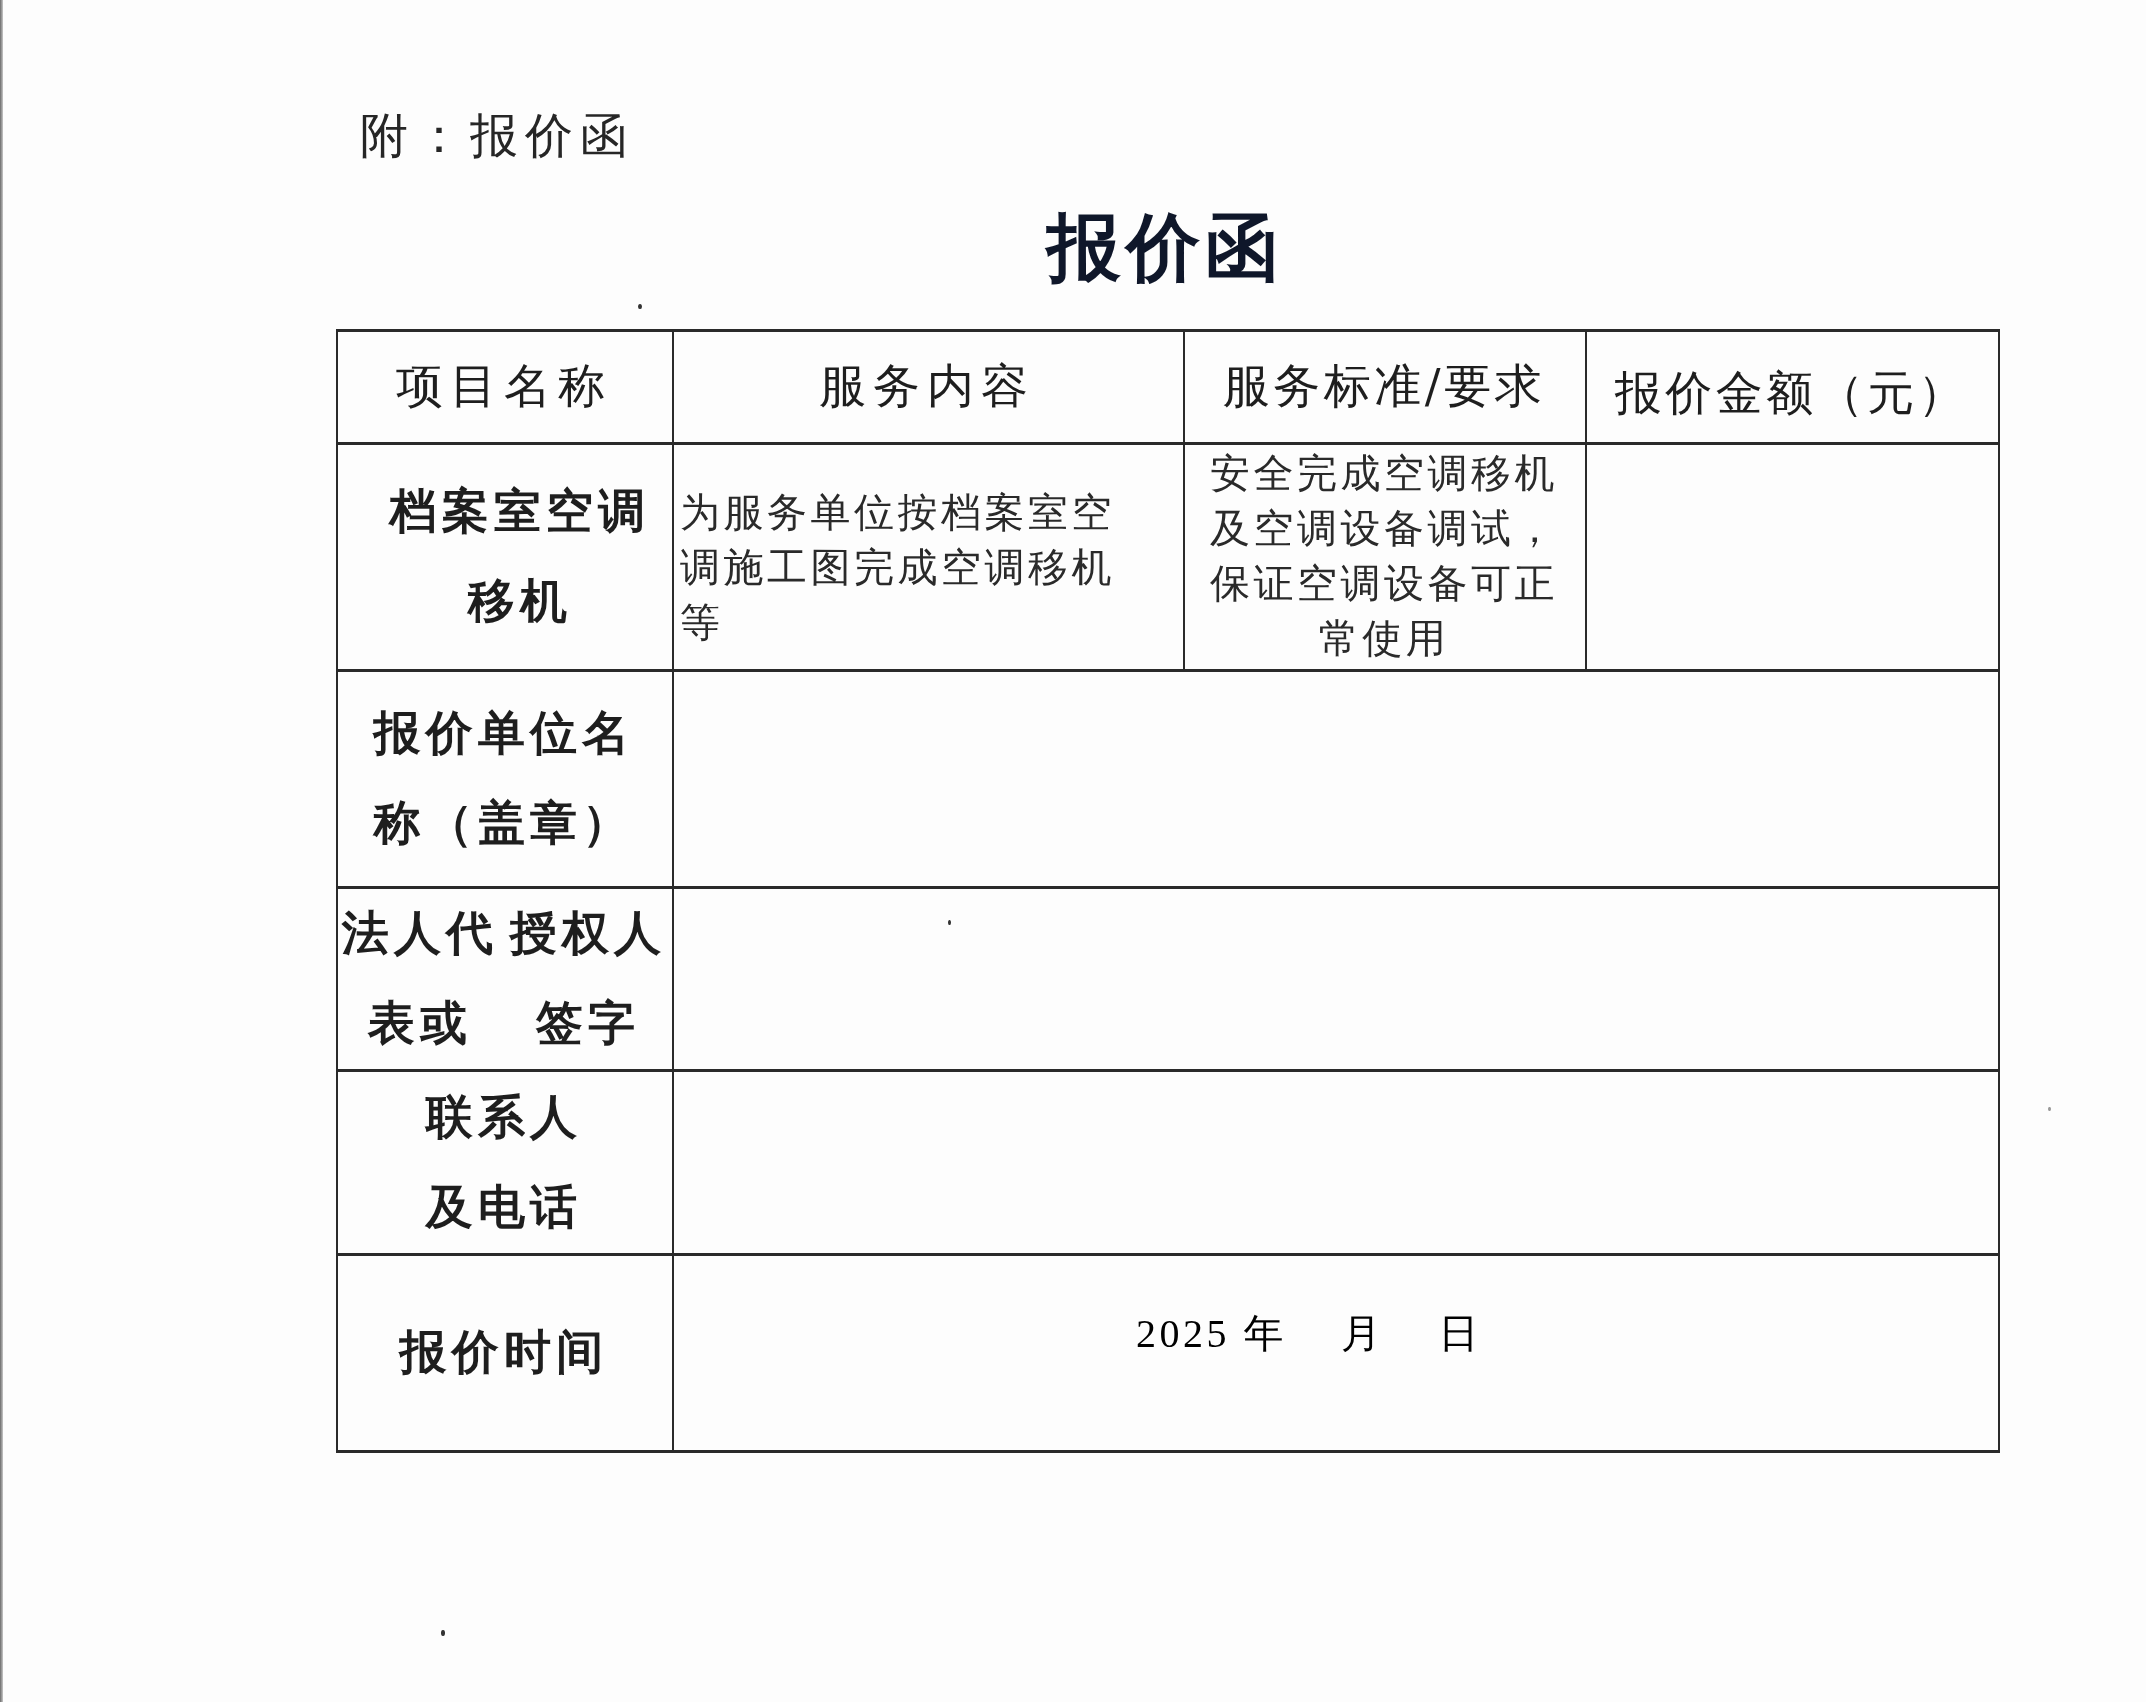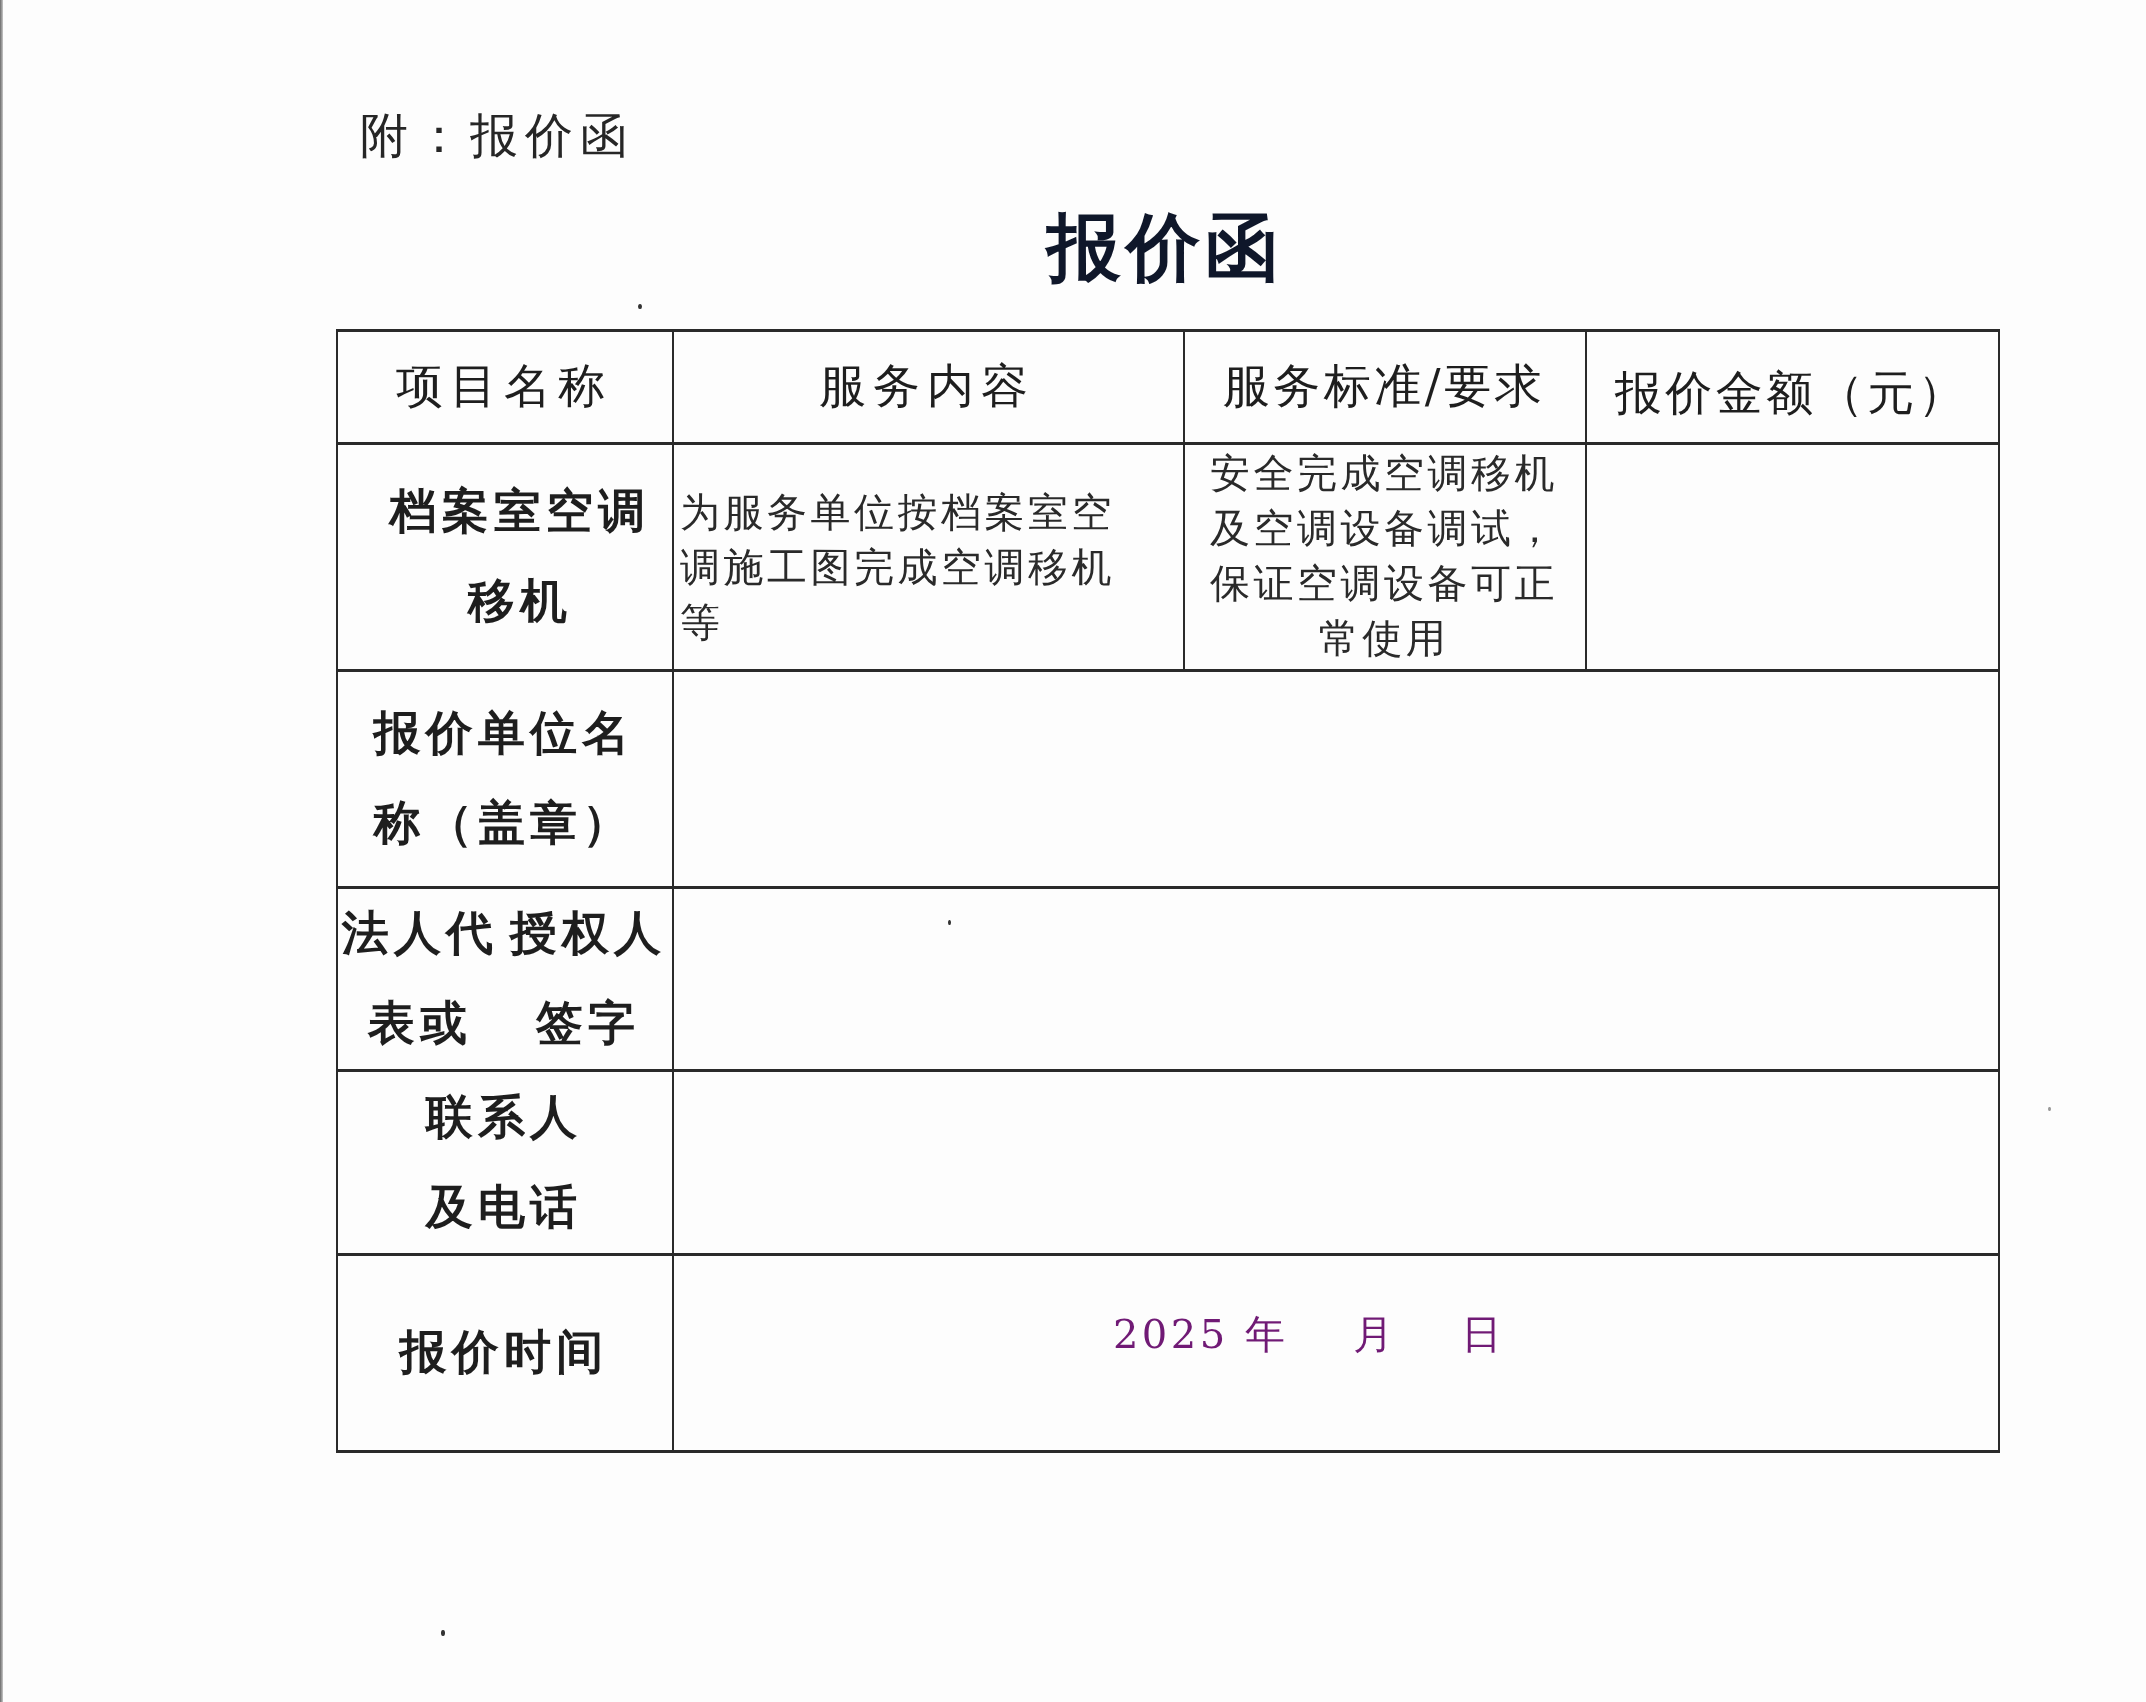--- a/index.html
+++ b/index.html
@@ -104,23 +104,24 @@
       margin-left: 8px;
       margin-top: 43px;
     }
     .std-text span {
       display: block;
       width: 363px;
     }
     .date-text {
       font-size: 40px;
       line-height: 52px;
-      color: #701a75;
+      color: #000000;
       white-space: pre;
       letter-spacing: 3.5px;
+      font-family: Liberation Serif, serif;
     }
   </style>
 </head>
 <body>
 
 <div class="scan-edge"></div>
 <div class="speck" style="left:638px;top:304px;width:3.5px;height:5.2px;"></div>
 <div class="speck" style="left:948px;top:920px;width:2.6px;height:5.2px;"></div>
 <div class="speck" style="left:441px;top:1630px;width:3.5px;height:6px;"></div>
 <div class="speck" style="left:2048px;top:1107px;width:2.6px;height:4.3px;background:#999;"></div>

